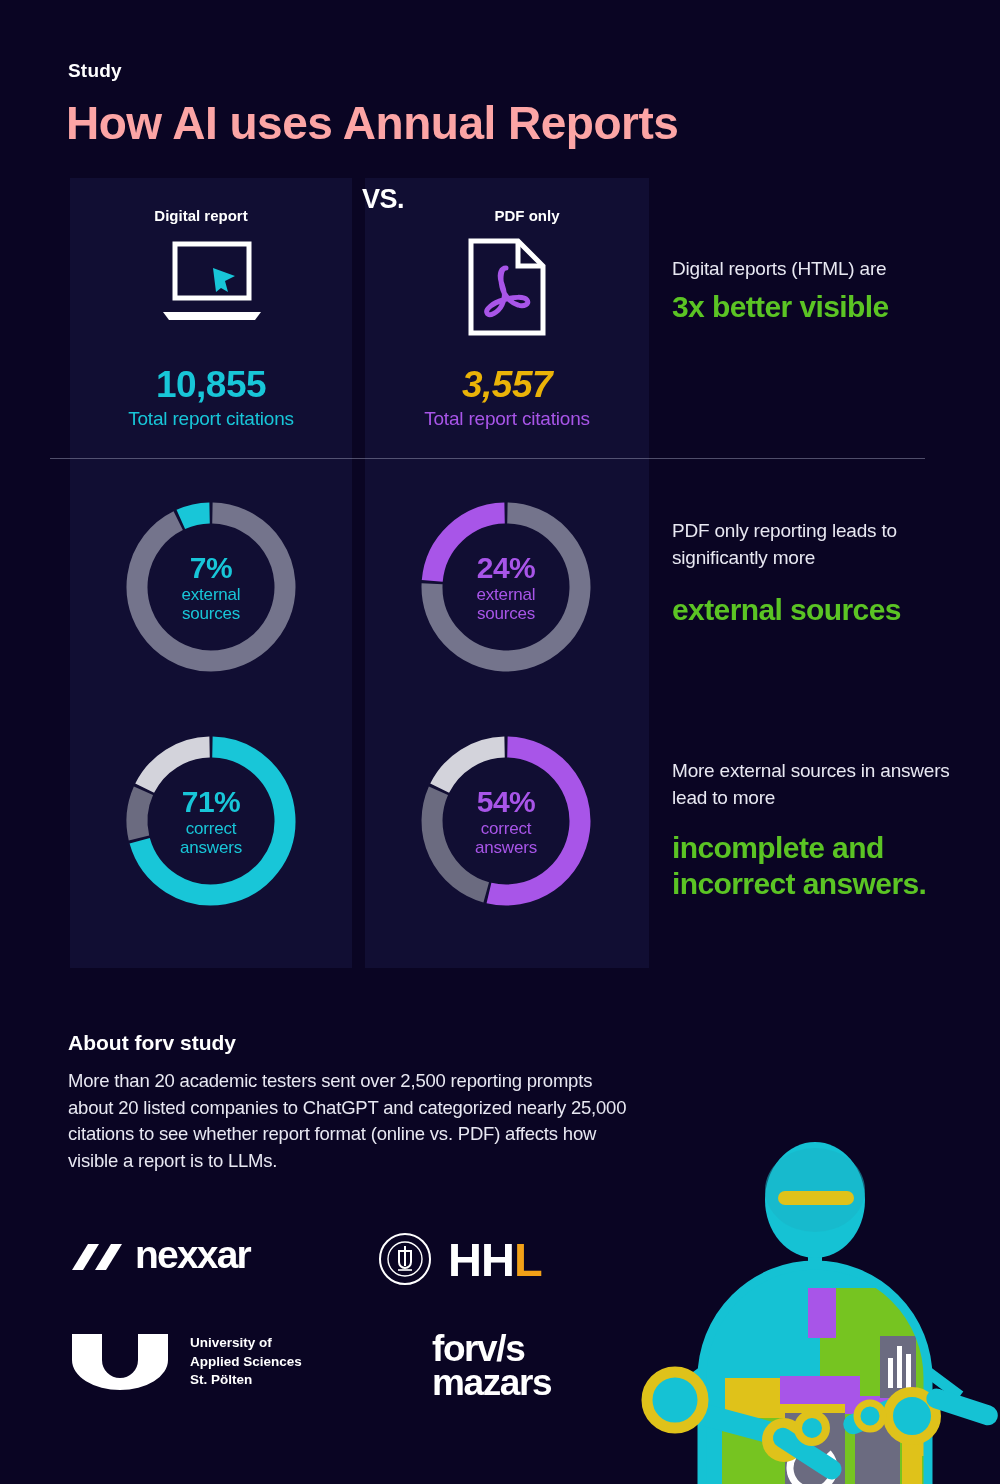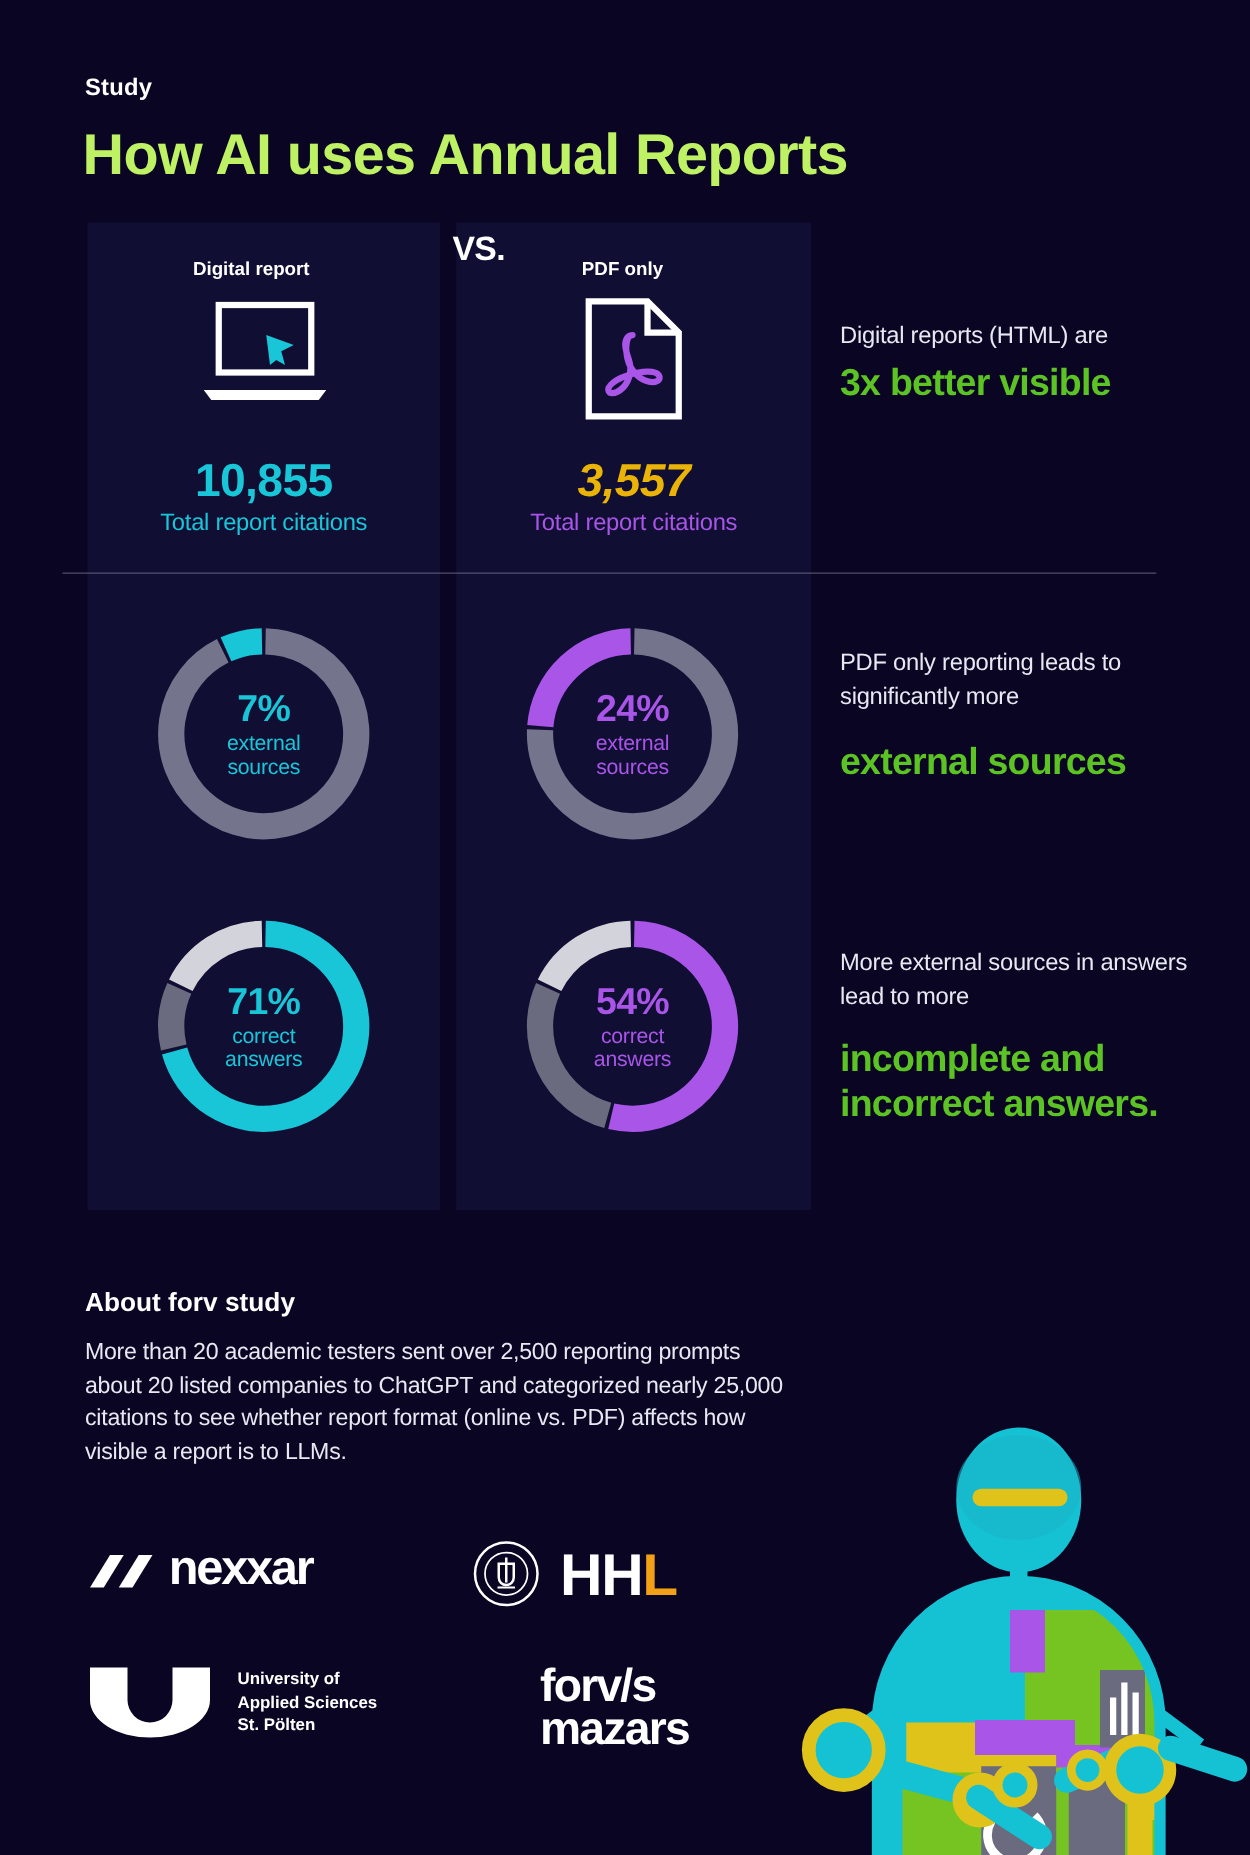--- a/index.html
+++ b/index.html
@@ -13,42 +13,42 @@
   }
 
   
   .hdr-study{
     position:absolute; left:68px; top:60px;
     font-size:19px; font-weight:bold; letter-spacing:.2px; color:#ffffff;
   }
   .hdr-title{
     position:absolute; left:66px; top:96px;
     font-size:46px; font-weight:bold; letter-spacing:-0.5px;
-    color:#bef264; white-space:nowrap;
+    color:#fca5a5; white-space:nowrap;
   }
 
   
   .panel{
     position:absolute; background:#110e33;
   }
   #panel-left  { left:70px;  top:178px; width:282px; height:790px; }
   #panel-right { left:365px; top:178px; width:284px; height:790px; }
 
   .divider{
     position:absolute; left:50px; top:458px; width:875px; height:1px;
     background:#8a8aa5; opacity:.55;
   }
 
   
   .cmp-label{
     position:absolute; width:262px; text-align:center;
     font-size:15px; font-weight:bold; color:#ffffff; top:207px;
   }
   #cmp-label-left  { left:70px; }
-  #cmp-label-right { left:348px; width:300px; }
+  #cmp-label-right { left:377px; width:300px; }
 
   .vs-badge{
     position:absolute; left:340px; top:184px; width:86px; text-align:center;
     font-size:27px; font-weight:bold; color:#ffffff; letter-spacing:-0.5px;
   }
 
   .icon-wrap{ position:absolute; top:238px; width:282px; text-align:center; }
   #icon-wrap-left { left:70px; }
   #icon-wrap-right{ left:365px; width:284px; }
 

